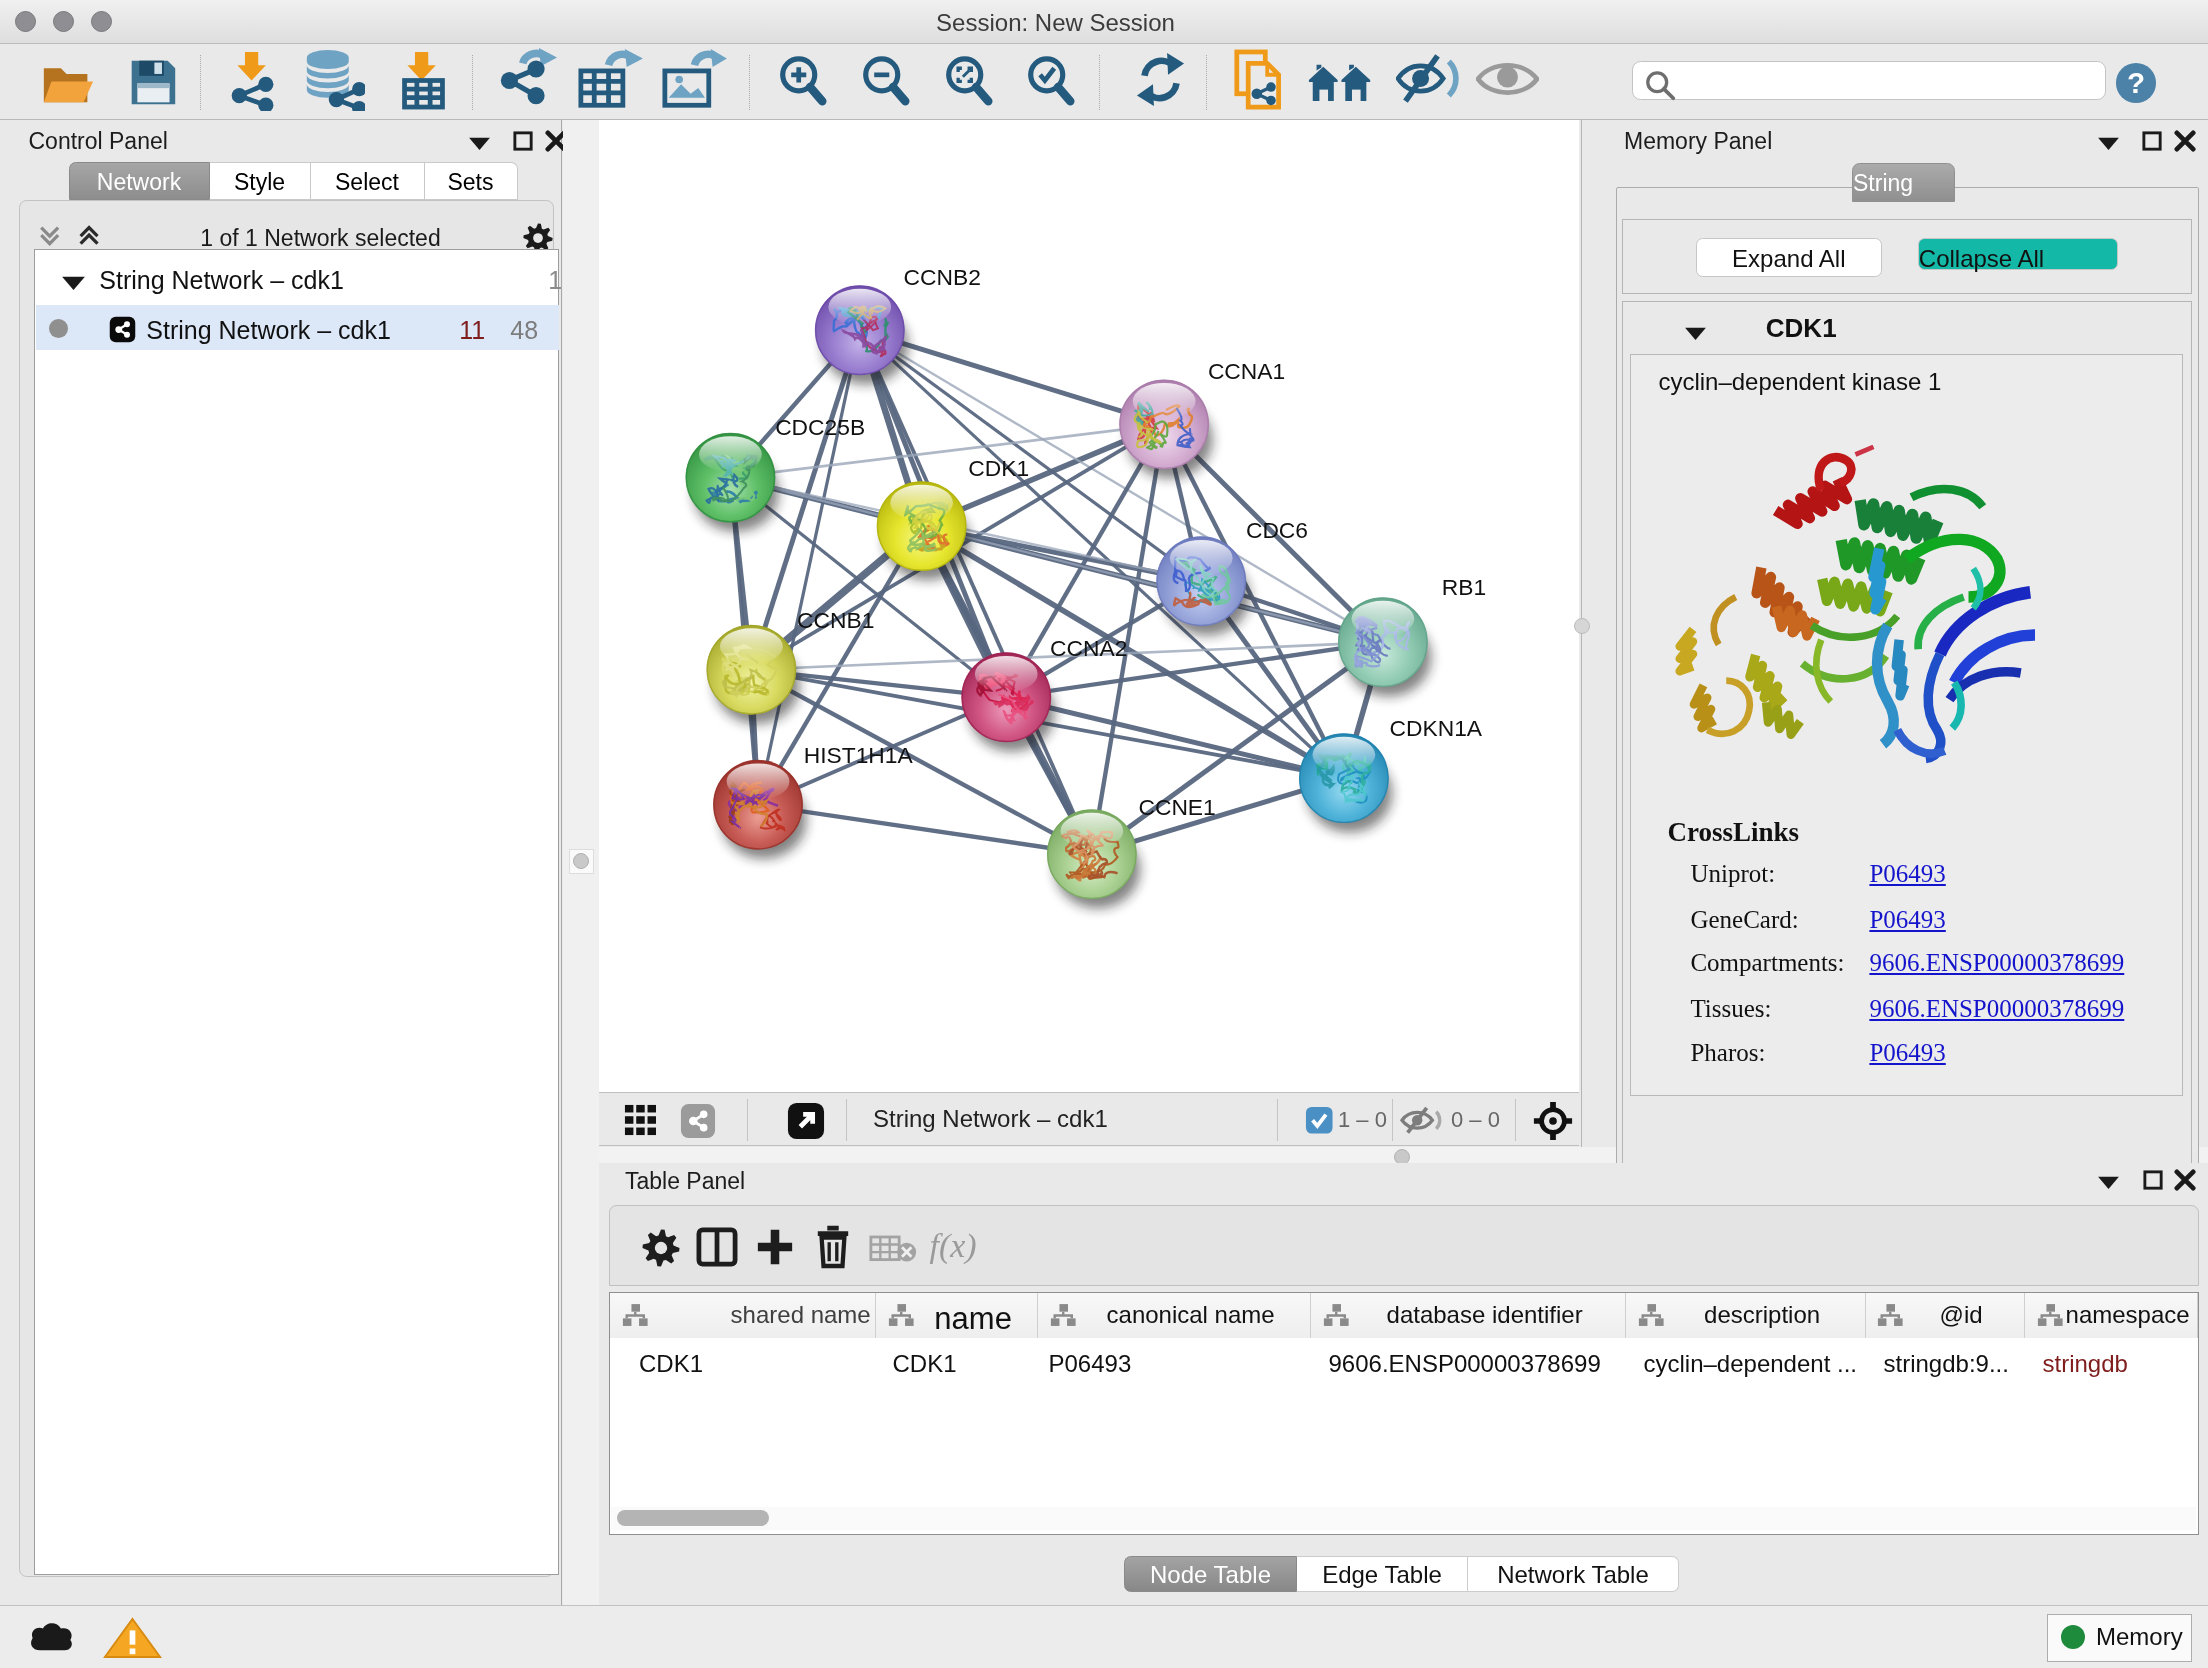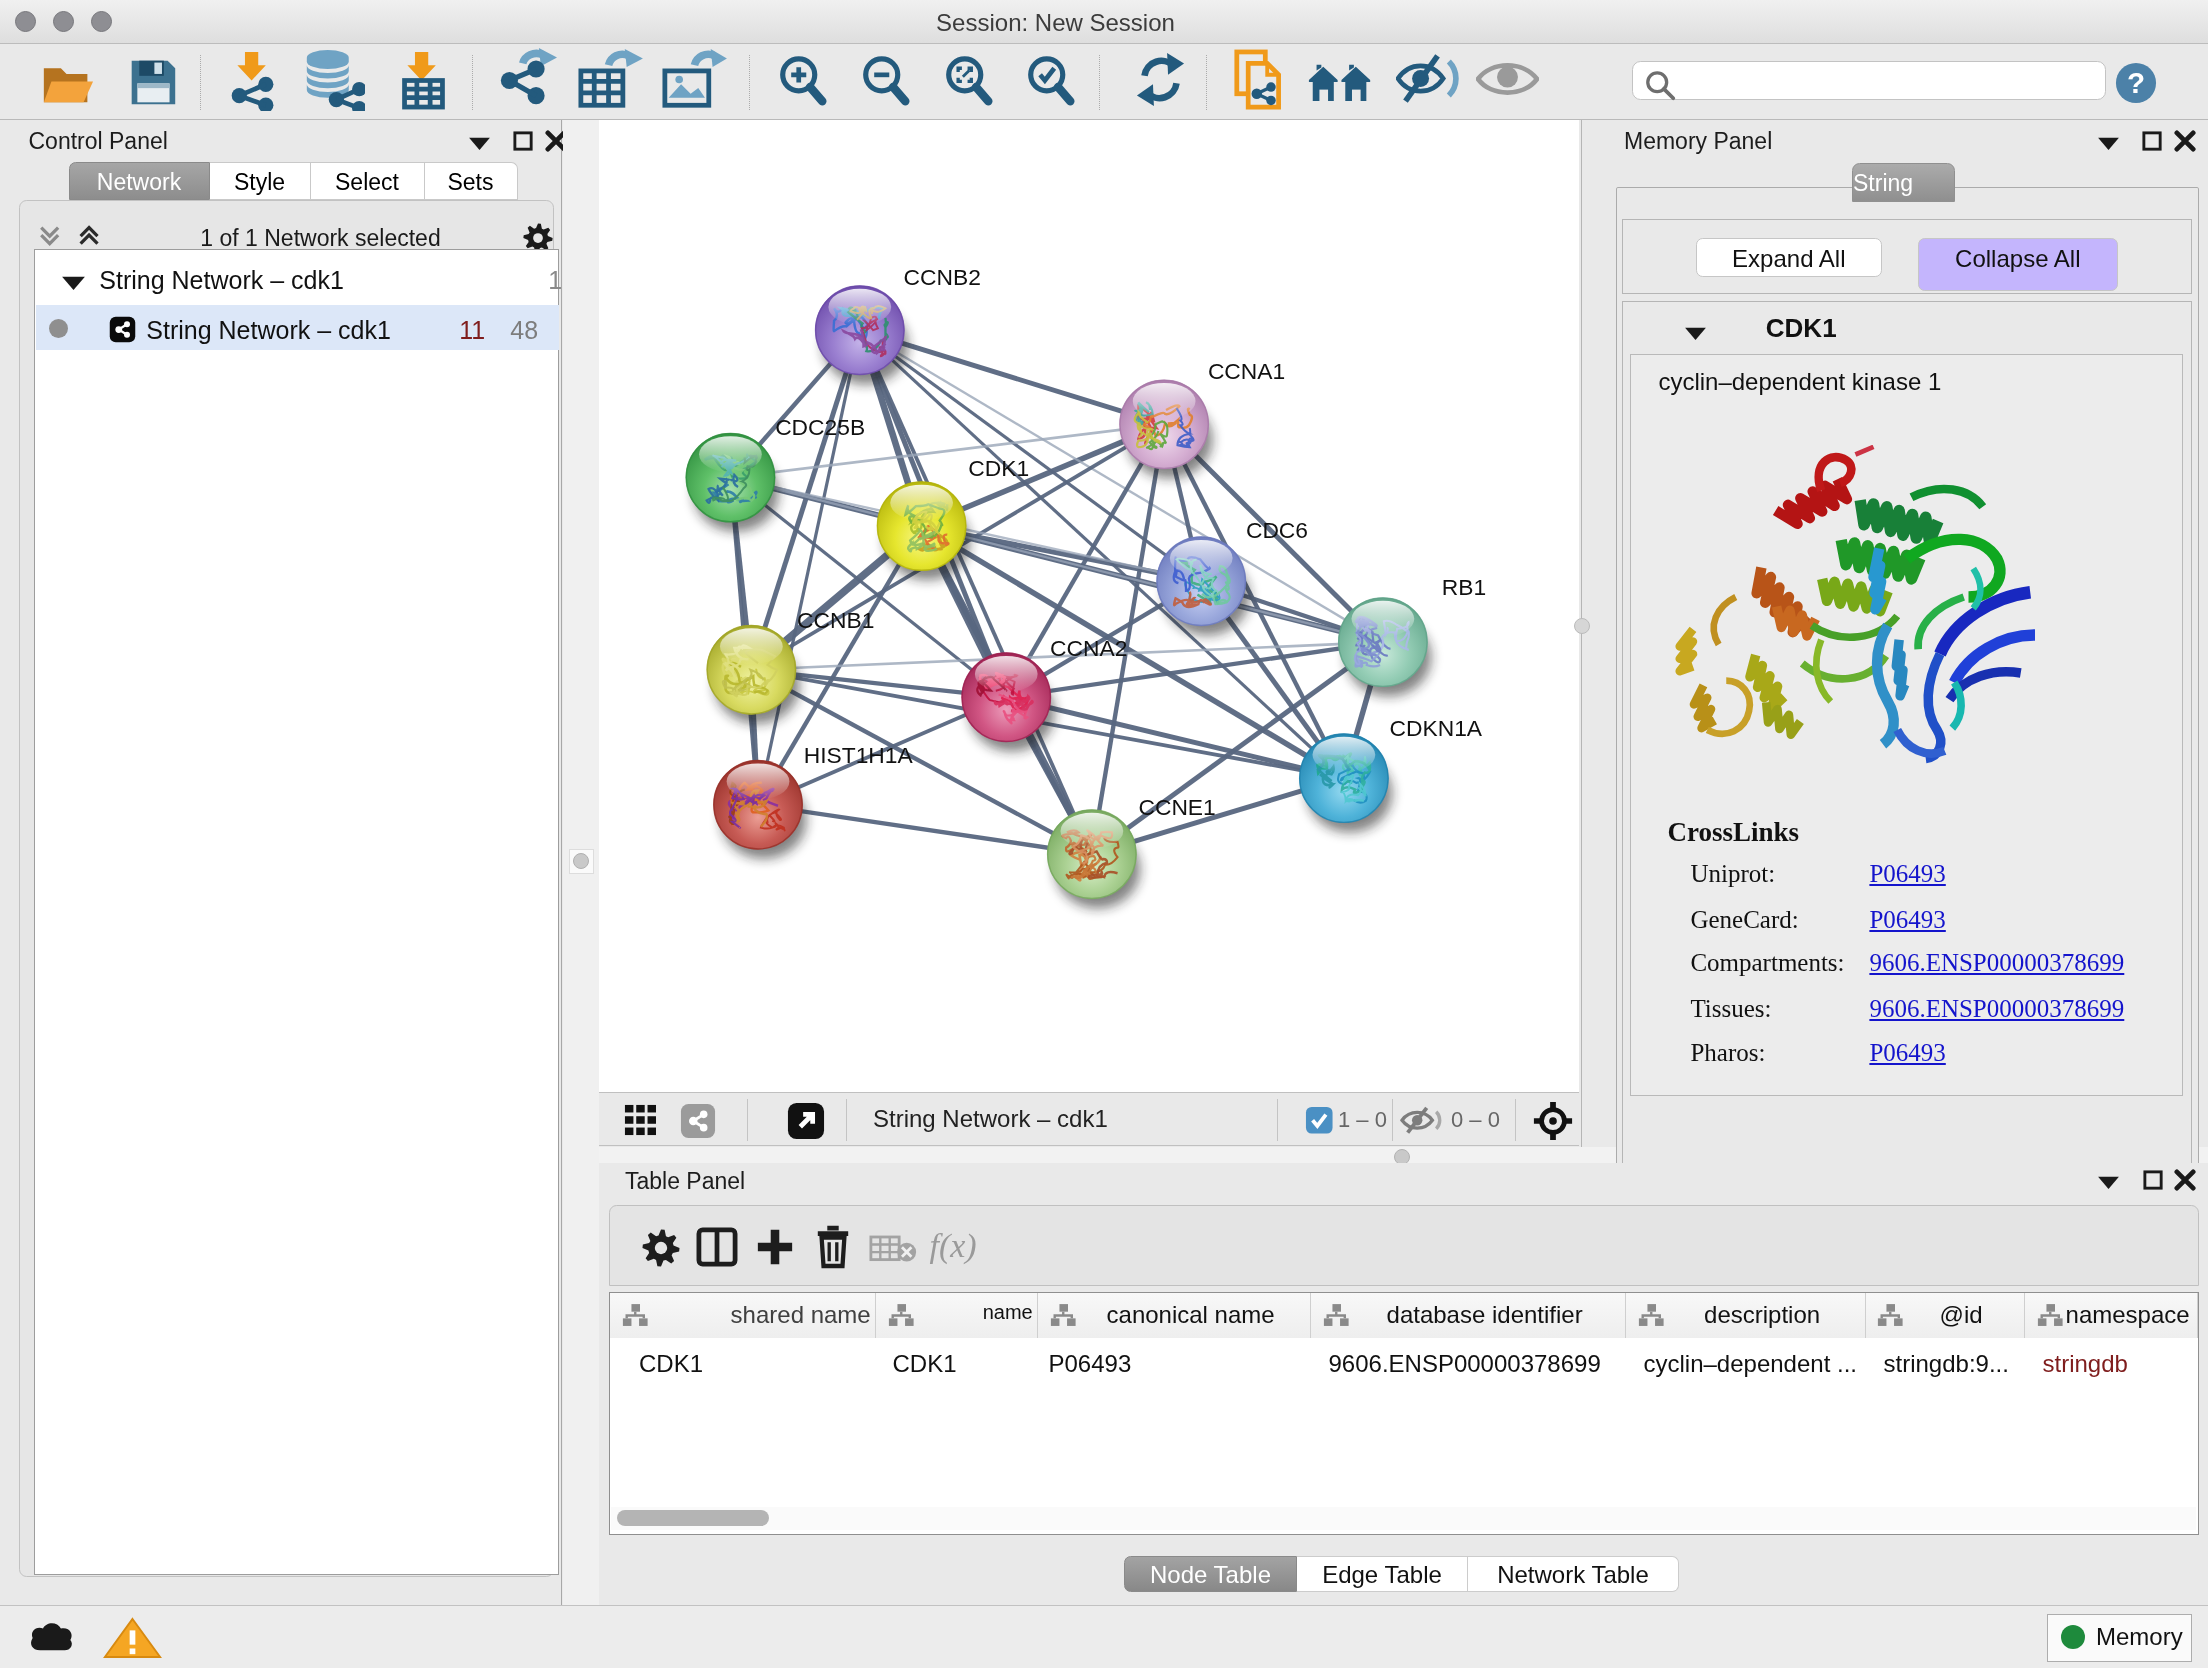--- a/index.html
+++ b/index.html
@@ -607,21 +607,21 @@
     <svg class="abs" style="left:559px;top:9.5px" width="23" height="23" viewBox="0 0 24 24">
       <rect x="3" y="3" width="17" height="17" fill="none" stroke="#1a1a1a" stroke-width="3"></rect>
     </svg>
     <svg class="abs" style="left:592px;top:9.5px" width="23" height="23" viewBox="0 0 24 24">
       <path d="M3 3 L20 20 M20 3 L3 20" stroke="#1a1a1a" stroke-width="5" stroke-linecap="round"></path>
     </svg>
     <div class="abs" style="left:270px;top:43px;width:103px;height:39px;background:linear-gradient(#ababab,#8f8f8f);border:1px solid #909090;border-radius:7.6px 7.6px 0 0;color:#fff;font-size:23px;line-height:39px;z-index:3">String</div>
     <div class="abs" style="left:34px;top:67px;width:583px;height:1000px;background:#e9e9e9;border:1px solid #ababab;border-radius:1.9px">
       <div class="abs" style="left:4.8px;top:31px;width:570px;height:75px;border:1px solid #b5b5b5">
         <div class="abs" style="left:73px;top:18px;width:186px;height:39px;background:#fff;border:1px solid #c6c6c6;border-radius:6.7px;font-size:24px;text-align:center;line-height:39px;color:#111">Expand All</div>
-        <div class="abs" style="left:295px;top:18px;width:200px;height:53px;background:#c4b5fd;border:1px solid #c6c6c6;border-radius:6.7px;font-size:24px;text-align:center;line-height:39px;color:#111">Collapse All</div>
+        <div class="abs" style="left:295px;top:18px;width:200px;height:32px;background:#14b8a6;border:1px solid #c6c6c6;border-radius:6.7px;font-size:24px;text-align:left;line-height:39px;color:#111">Collapse All</div>
       </div>
       <div class="abs" style="left:4.8px;top:113px;width:570px;height:881px;border:1px solid #b5b5b5">
         <svg class="abs" style="left:60px;top:23px" width="25" height="17" viewBox="0 0 26 18">
           <path d="M2 3 L24 3 L13 16 Z" fill="#1a1a1a"></path>
         </svg>
         <div class="abs" style="left:143px;top:10.5px;font-size:26px;font-weight:bold;color:#111">CDK1</div>
         <div class="abs" style="left:7.6px;top:52px;width:553px;height:742px;background:#ececec;border:1px solid #b9b9b9">
           <div class="abs" style="left:27px;top:13.3px;font-size:24px;color:#111">cyclin–dependent kinase 1</div>
           <svg class="abs" style="left:38px;top:90px" width="371" height="323" viewBox="0 0 390 340">
             <path d="M112 69 L135 83 L125 63 L148 77 L138 56 L161 70 L151 49 L174 64 L164 43 L187 57 L177 36" fill="none" stroke="#b41414" stroke-width="11" stroke-linejoin="round"></path>
@@ -718,21 +718,21 @@
         </svg>
         <div style="position:absolute;left:38px;right:3.8px;top:7.6px;text-align:right;font-size:24px;color:#404040;white-space:nowrap;overflow:hidden">shared name</div>
       </div>
       <div class="abs" style="left:266px;top:0;width:162px;height:45px;border-right:1px solid #cfcfcf">
         <svg class="abs" style="left:11.4px;top:8.6px" width="28.5" height="27" viewBox="0 0 30 28">
           <rect x="11" y="2" width="9" height="8" fill="#8a8a8a"></rect>
           <rect x="2" y="17" width="9" height="8" fill="#8a8a8a"></rect>
           <rect x="19" y="17" width="9" height="8" fill="#8a8a8a"></rect>
           <path d="M15 10 L15 14 M6 17 L6 14 L24 14 L24 17" stroke="#8a8a8a" stroke-width="2.5" fill="none"></path>
         </svg>
-        <div style="position:absolute;left:38px;right:3.8px;top:7.6px;text-align:right;font-size:20px;color:#111;white-space:nowrap;overflow:hidden">name</div>
+        <div style="position:absolute;left:38px;right:3.8px;top:7.6px;text-align:center;font-size:31px;color:#111;white-space:nowrap;overflow:hidden">name</div>
       </div>
       <div class="abs" style="left:428px;top:0;width:273px;height:45px;border-right:1px solid #cfcfcf">
         <svg class="abs" style="left:11.4px;top:8.6px" width="28.5" height="27" viewBox="0 0 30 28">
           <rect x="11" y="2" width="9" height="8" fill="#8a8a8a"></rect>
           <rect x="2" y="17" width="9" height="8" fill="#8a8a8a"></rect>
           <rect x="19" y="17" width="9" height="8" fill="#8a8a8a"></rect>
           <path d="M15 10 L15 14 M6 17 L6 14 L24 14 L24 17" stroke="#8a8a8a" stroke-width="2.5" fill="none"></path>
         </svg>
         <div style="position:absolute;left:38px;right:3.8px;top:7.6px;text-align:center;font-size:24px;color:#111;white-space:nowrap;overflow:hidden">canonical name</div>
       </div>

